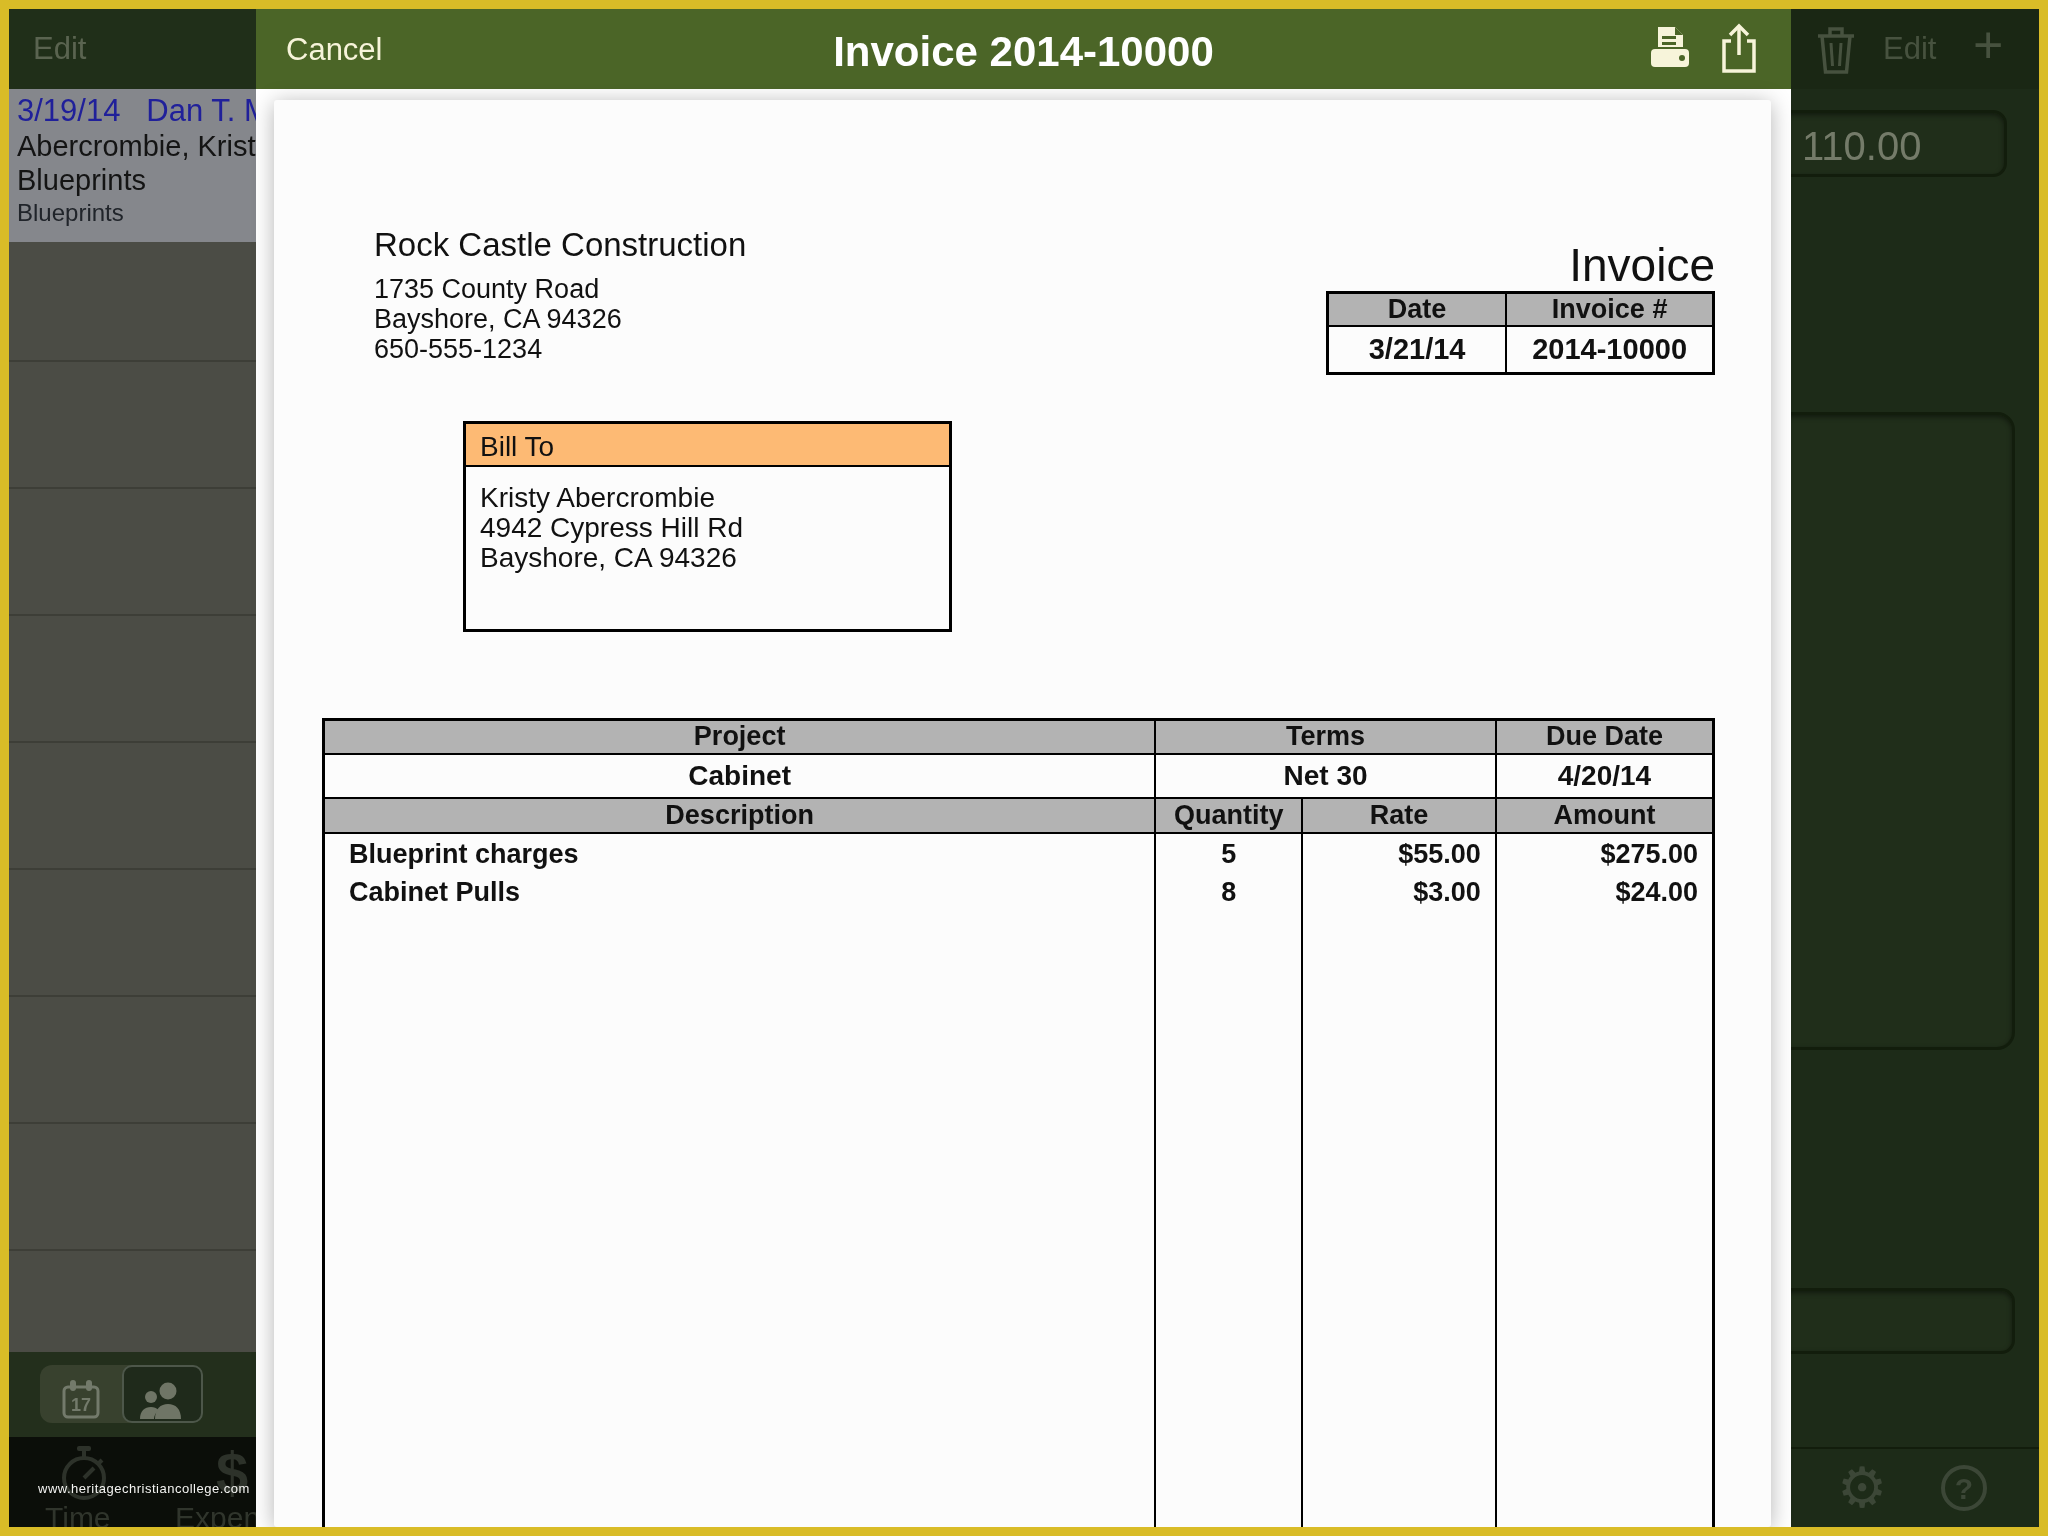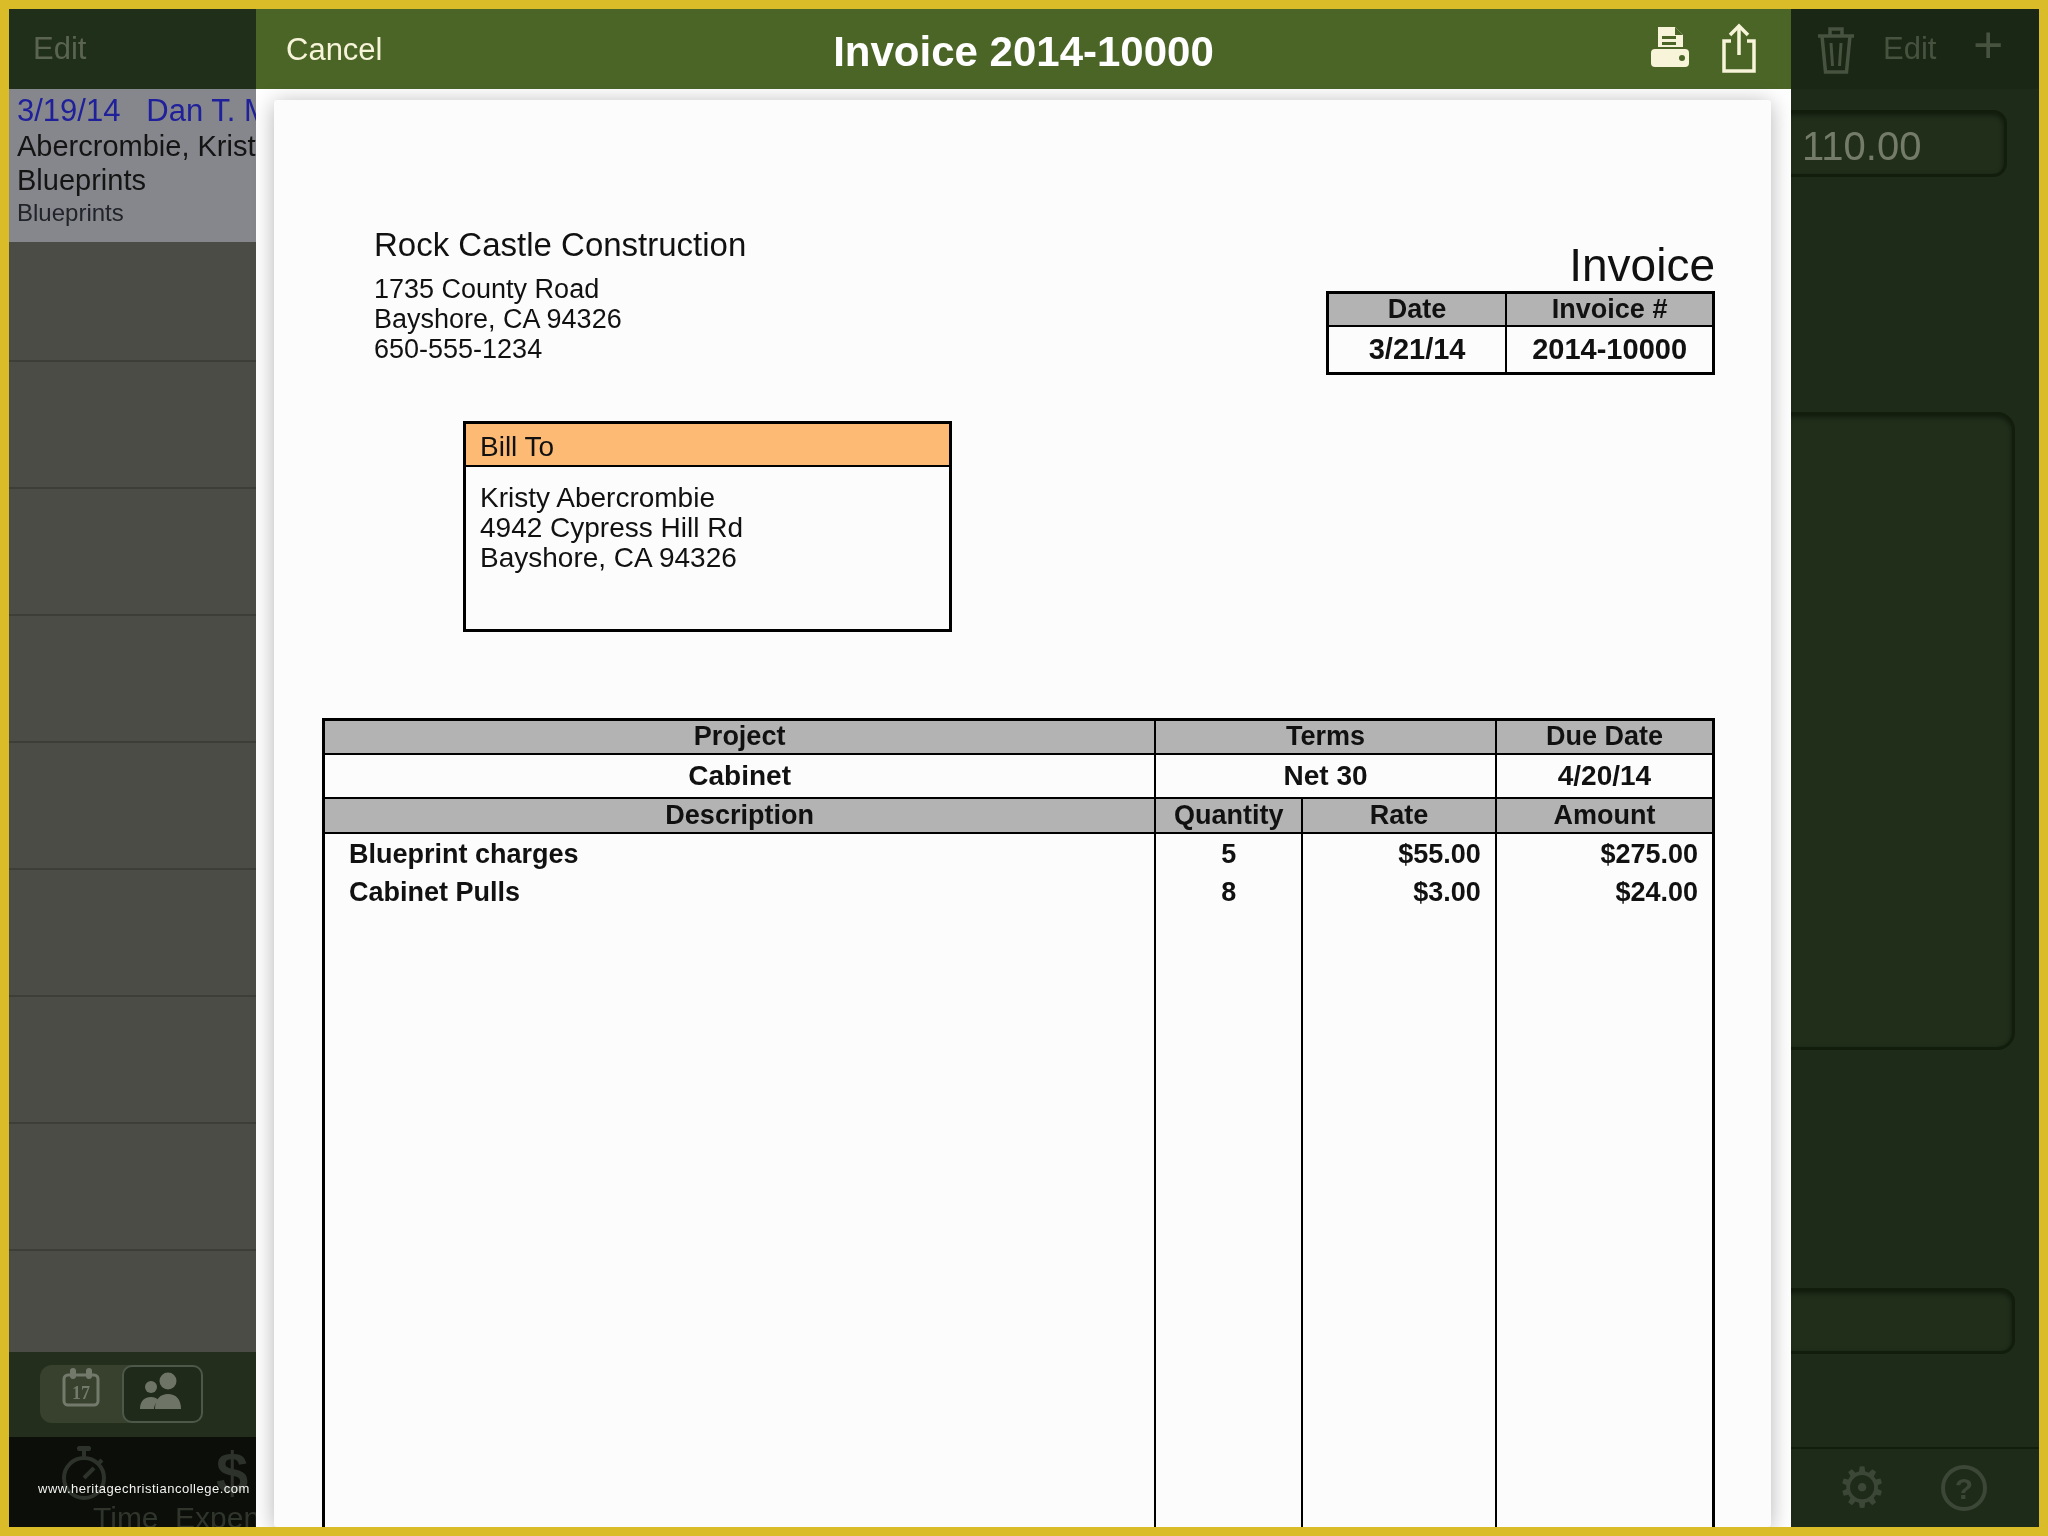--- a/index.html
+++ b/index.html
@@ -17,21 +17,21 @@
   #sel-item { left:0; top:80px; width:247px; height:153px; background:#85878c; padding:4px 0 0 8px; overflow:hidden; white-space:nowrap; }
   .sel-l1 { font-size:31px; color:#20209a; }
   .sel-l2 { font-size:29px; color:#141414; margin-top:1px; }
   .sel-l3 { font-size:29px; color:#141414; margin-top:1px; }
   .sel-l4 { font-size:24px; color:#20242a; margin-top:2px; }
   #list-rows { left:0; top:233px; width:247px; height:1110px; background:#4b4c45;
     background-image:repeating-linear-gradient(to bottom,#4b4c45 0 125px,#3d3e37 125px 127px);
     background-position:0 -7px; }
   #seg-area { left:0; top:1343px; width:247px; height:85px; background:#232f1c; }
   #seg-control { left:31px; top:13px; width:163px; height:58px; background:#38412e; border-radius:12px; display:flex; }
-  .seg { width:50%; height:100%; display:flex; align-items:flex-start; justify-content:center;font-family:Liberation Serif, serif; }
+  .seg { width:50%; height:100%; display:flex; align-items:flex-end; justify-content:center; }
   #seg-people { background:#1f2a1b; border:2px solid #4d574a; border-radius:10px; }
   #tab-bar { left:0; top:1428px; width:247px; height:90px; background:#0b0e09; overflow:hidden; }
   .tab-label { font-size:30px; color:#30352c; }
   #dollar-glyph { left:207px; top:2px; font-size:58px; font-weight:bold; color:#2d322a; }
   #watermark { left:29px; top:44px; font-size:13px; color:#f4f4f2; letter-spacing:.5px; z-index:5; }
 
   
   #right-panel { left:1791px; top:9px; width:248px; height:1518px; background:#1d2b18; overflow:hidden; z-index:1; }
   #right-header { left:0; top:0; width:248px; height:80px; background:#1a2714; }
   .dim-green { color:#47523f; }
@@ -125,21 +125,21 @@
   <div id="tab-bar" class="abs">
     <div class="abs" style="left:46px; top:8px;">
       <svg width="58" height="58" viewBox="0 0 58 58">
         <circle cx="29" cy="33" r="20" fill="none" stroke="#2d322a" stroke-width="4"></circle>
         <line x1="29" y1="13" x2="29" y2="6" stroke="#2d322a" stroke-width="4"></line>
         <rect x="22" y="1" width="14" height="5" rx="2" fill="#2d322a"></rect>
         <line x1="29" y1="33" x2="39" y2="23" stroke="#2d322a" stroke-width="4"></line>
         <line x1="47" y1="15" x2="43" y2="19" stroke="#2d322a" stroke-width="4"></line>
       </svg>
     </div>
-    <div class="abs tab-label" style="left:36px; top:64px;margin-left:48px;">Time</div>
+    <div class="abs tab-label" style="left:36px; top:64px;">Time</div>
     <div id="dollar-glyph" class="abs">$</div>
     <div class="abs tab-label" style="left:166px; top:64px; white-space:nowrap;">Expen</div>
     <div id="watermark" class="abs">www.heritagechristiancollege.com</div>
   </div>
 </div>
 
 <div id="right-panel" class="abs">
   <div id="right-header" class="abs">
     <div class="abs" style="left:22px; top:15px;">
       <svg width="46" height="52" viewBox="0 0 46 52">

